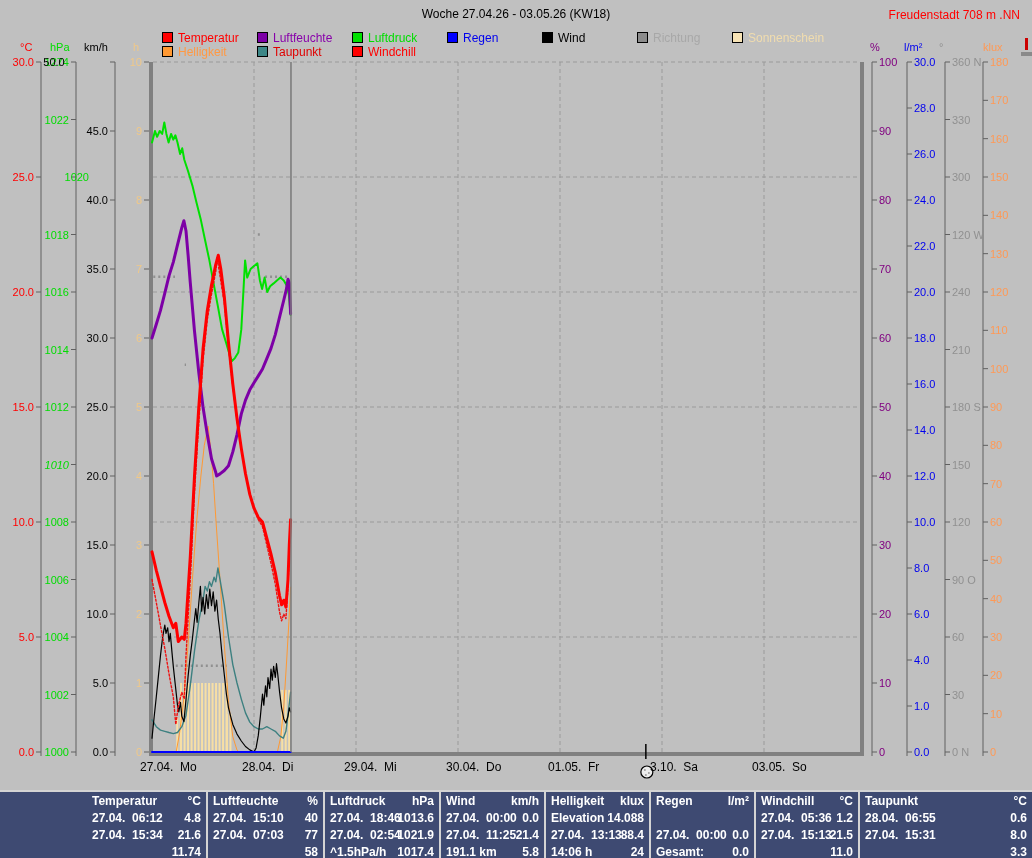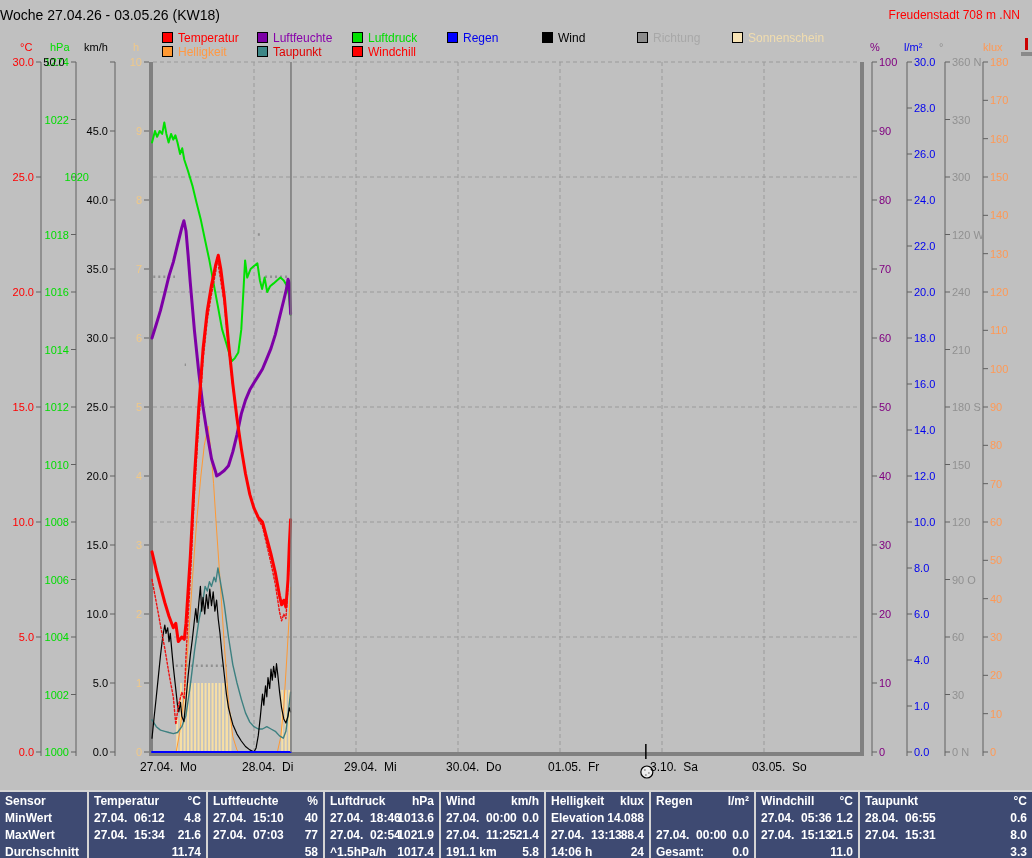--- a/index.html
+++ b/index.html
@@ -1,19 +1,19 @@
 <!DOCTYPE html>
 <html><head>
 <meta charset="utf-8">
 <style>
   html,body{margin:0;padding:0;background:#c0c0c0;}
   #app{position:relative;width:1032px;height:858px;background:#c0c0c0;
        font-family:"Liberation Sans",sans-serif;overflow:hidden;}
   .lbl{position:absolute;font-size:11px;line-height:11px;white-space:pre;}
-  .ttl{position:absolute;left:0;right:0;top:7px;text-align:left;font-size:14px;color:#000;}
+  .ttl{position:absolute;left:0;right:0;top:7px;text-align:center;font-size:12px;color:#000;}
   .station{position:absolute;top:8px;right:12px;font-size:12px;}
   .legend-item{position:absolute;height:12px;}
   .legend-box{position:absolute;left:0;top:0;width:11px;height:11px;border:1px solid #000;box-sizing:border-box;}
   .legend-text{position:absolute;left:16px;top:0;font-size:12px;line-height:12px;white-space:pre;}
   .daylbl{position:absolute;font-size:12px;line-height:12px;color:#000;white-space:pre;}
   #chart-svg{position:absolute;left:0;top:0;}
   #stats-table{position:absolute;left:0;top:790px;width:1032px;height:68px;background:#3e4a72;
        border-top:2px solid #d4d4d4;box-sizing:border-box;color:#fff;font-weight:bold;font-size:12px;}
   .tcol{position:absolute;top:0;bottom:0;box-sizing:border-box;border-left:2px solid #d4d4d4;}
   .tcol:first-child{border-left:none;}
@@ -246,21 +246,21 @@
       <div class="lbl" style="top: 632px; color: rgb(255, 0, 0); width: 34px; left: 0px; text-align: right;">5.0</div>
       <div class="lbl" style="top: 747px; color: rgb(255, 0, 0); width: 34px; left: 0px; text-align: right;">0.0</div>
       <div class="lbl" style="left: 50px; top: 42px; color: rgb(0, 221, 0);">hPa</div>
       <div class="lbl" style="top: 57px; color: rgb(0, 221, 0); width: 69px; left: 0px; text-align: right;">1274</div>
       <div class="lbl" style="top: 114.5px; color: rgb(0, 221, 0); width: 69px; left: 0px; text-align: right;">1022</div>
       <div class="lbl" style="top: 172px; color: rgb(0, 221, 0); width: 69px; left: 0px; text-align: right; padding-left: 20px;">1020</div>
       <div class="lbl" style="top: 229.5px; color: rgb(0, 221, 0); width: 69px; left: 0px; text-align: right;">1018</div>
       <div class="lbl" style="top: 287px; color: rgb(0, 221, 0); width: 69px; left: 0px; text-align: right;">1016</div>
       <div class="lbl" style="top: 344.5px; color: rgb(0, 221, 0); width: 69px; left: 0px; text-align: right;">1014</div>
       <div class="lbl" style="top: 402px; color: rgb(0, 221, 0); width: 69px; left: 0px; text-align: right;">1012</div>
-      <div class="lbl" style="top: 459.5px; color: rgb(0, 221, 0); width: 69px; left: 0px; text-align: right;">1010</div>
+      <div class="lbl" style="top: 459.5px; color: rgb(0, 221, 0); width: 69px; left: 0px; text-align: right; font-style: italic;">1010</div>
       <div class="lbl" style="top: 517px; color: rgb(0, 221, 0); width: 69px; left: 0px; text-align: right;">1008</div>
       <div class="lbl" style="top: 574.5px; color: rgb(0, 221, 0); width: 69px; left: 0px; text-align: right;">1006</div>
       <div class="lbl" style="top: 632px; color: rgb(0, 221, 0); width: 69px; left: 0px; text-align: right;">1004</div>
       <div class="lbl" style="top: 689.5px; color: rgb(0, 221, 0); width: 69px; left: 0px; text-align: right;">1002</div>
       <div class="lbl" style="top: 747px; color: rgb(0, 221, 0); width: 69px; left: 0px; text-align: right;">1000</div>
       <div class="lbl" style="left: 84px; top: 42px; color: rgb(0, 0, 0);">km/h</div>
       <div class="lbl" style="top: 57px; color: rgb(0, 0, 0); width: 108px; left: 0px; text-align: center;">50.0</div>
       <div class="lbl" style="top: 126px; color: rgb(0, 0, 0); width: 108px; left: 0px; text-align: right;">45.0</div>
       <div class="lbl" style="top: 195px; color: rgb(0, 0, 0); width: 108px; left: 0px; text-align: right;">40.0</div>
       <div class="lbl" style="top: 264px; color: rgb(0, 0, 0); width: 108px; left: 0px; text-align: right;">35.0</div>
@@ -350,26 +350,20 @@
   <div id="x-labels">
       <div class="daylbl" style="left: 140px; top: 761px;">27.04.  Mo</div>
       <div class="daylbl" style="left: 242px; top: 761px;">28.04.  Di</div>
       <div class="daylbl" style="left: 344px; top: 761px;">29.04.  Mi</div>
       <div class="daylbl" style="left: 446px; top: 761px;">30.04.  Do</div>
       <div class="daylbl" style="left: 548px; top: 761px;">01.05.  Fr</div>
       <div class="daylbl" style="left: 650px; top: 761px;">3.10.  Sa</div>
       <div class="daylbl" style="left: 752px; top: 761px;">03.05.  So</div>
     </div>
   <div id="stats-table">
-      <div class="tcol" style="left: 0px; width: 87px; border-left: none;">
-        <div class="tcell" style="top: 1px;"><div class="key">Sensor</div></div>
-        <div class="tcell" style="top: 18px;"><div class="key">MinWert</div></div>
-        <div class="tcell" style="top: 35px;"><div class="key">MaxWert</div></div>
-        <div class="tcell" style="top: 52px;"><div class="key">Durchschnitt</div></div>
-      </div>
       <div class="tcol" style="left: 87px; width: 119px;">
         <div class="tcell" style="top: 1px;"><div class="key">Temperatur</div><div class="val">°C</div></div>
         <div class="tcell" style="top: 18px;"><div class="key">27.04.  06:12</div><div class="val">4.8</div></div>
         <div class="tcell" style="top: 35px;"><div class="key">27.04.  15:34</div><div class="val">21.6</div></div>
         <div class="tcell" style="top: 52px;"><div class="val">11.74</div></div>
       </div>
       <div class="tcol" style="left: 206px; width: 117px;">
         <div class="tcell" style="top: 1px;"><div class="key">Luftfeuchte</div><div class="val">%</div></div>
         <div class="tcell" style="top: 18px;"><div class="key">27.04.  15:10</div><div class="val">40</div></div>
         <div class="tcell" style="top: 35px;"><div class="key">27.04.  07:03</div><div class="val">77</div></div>

